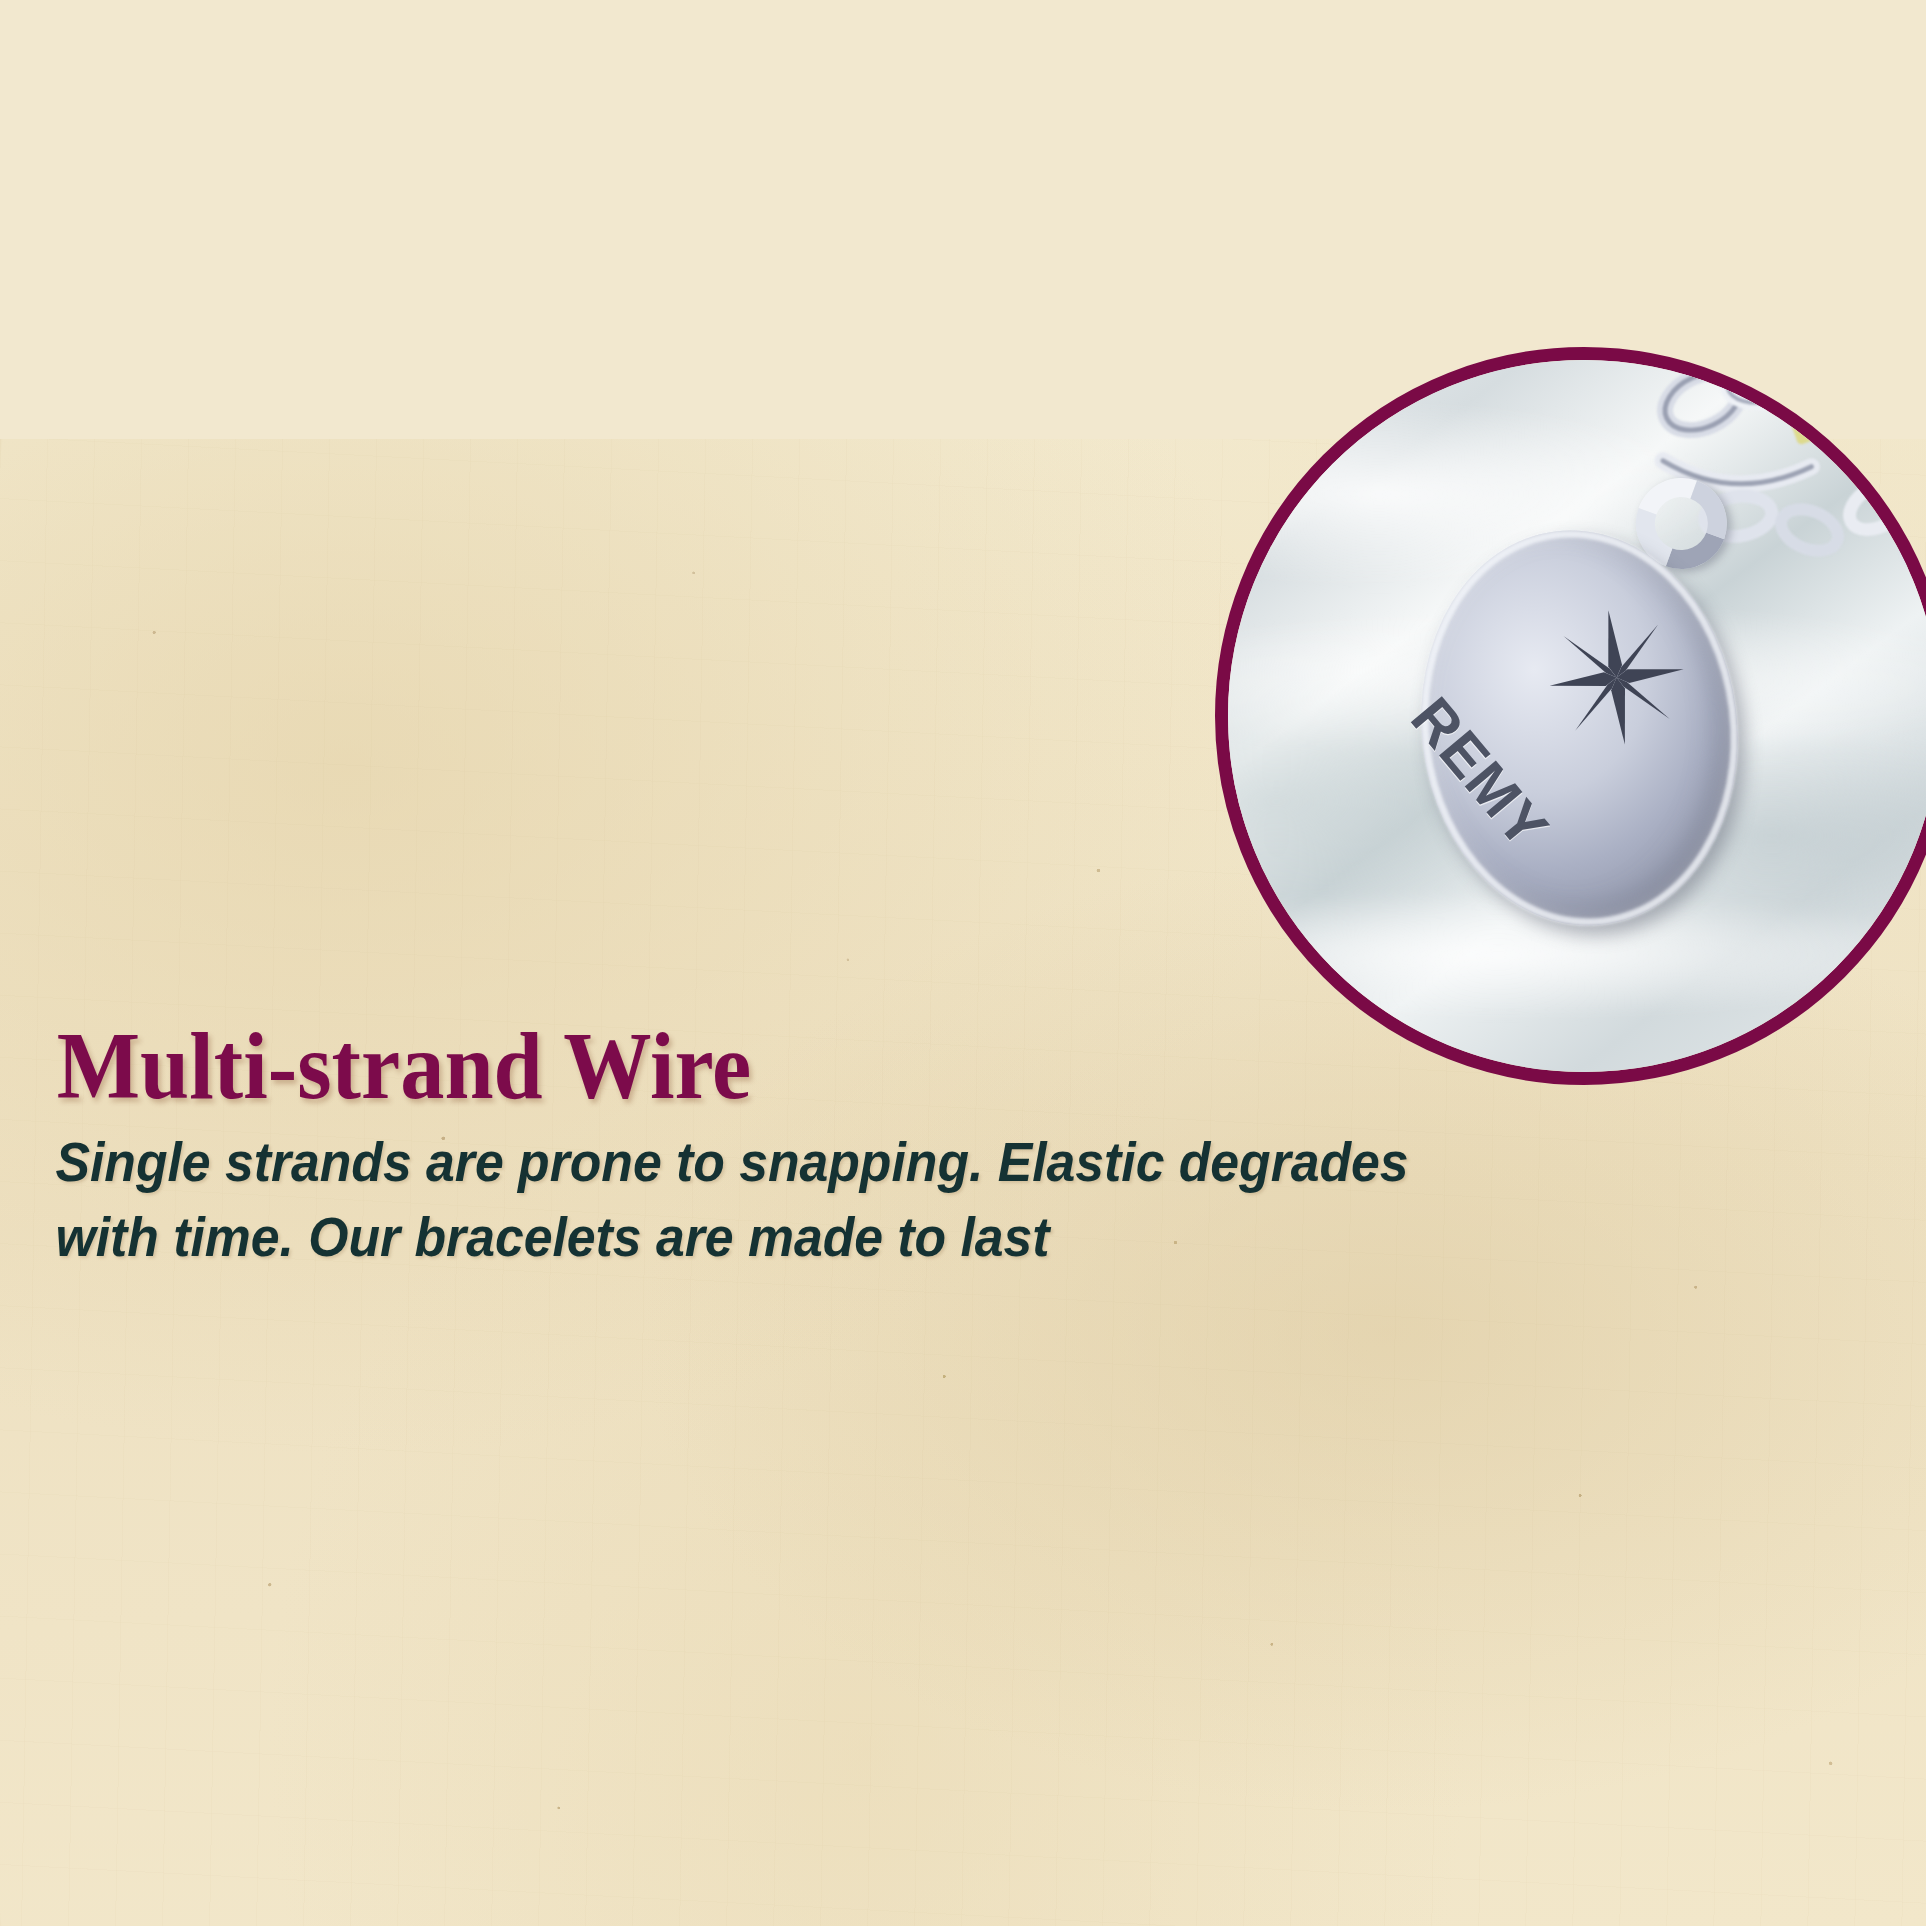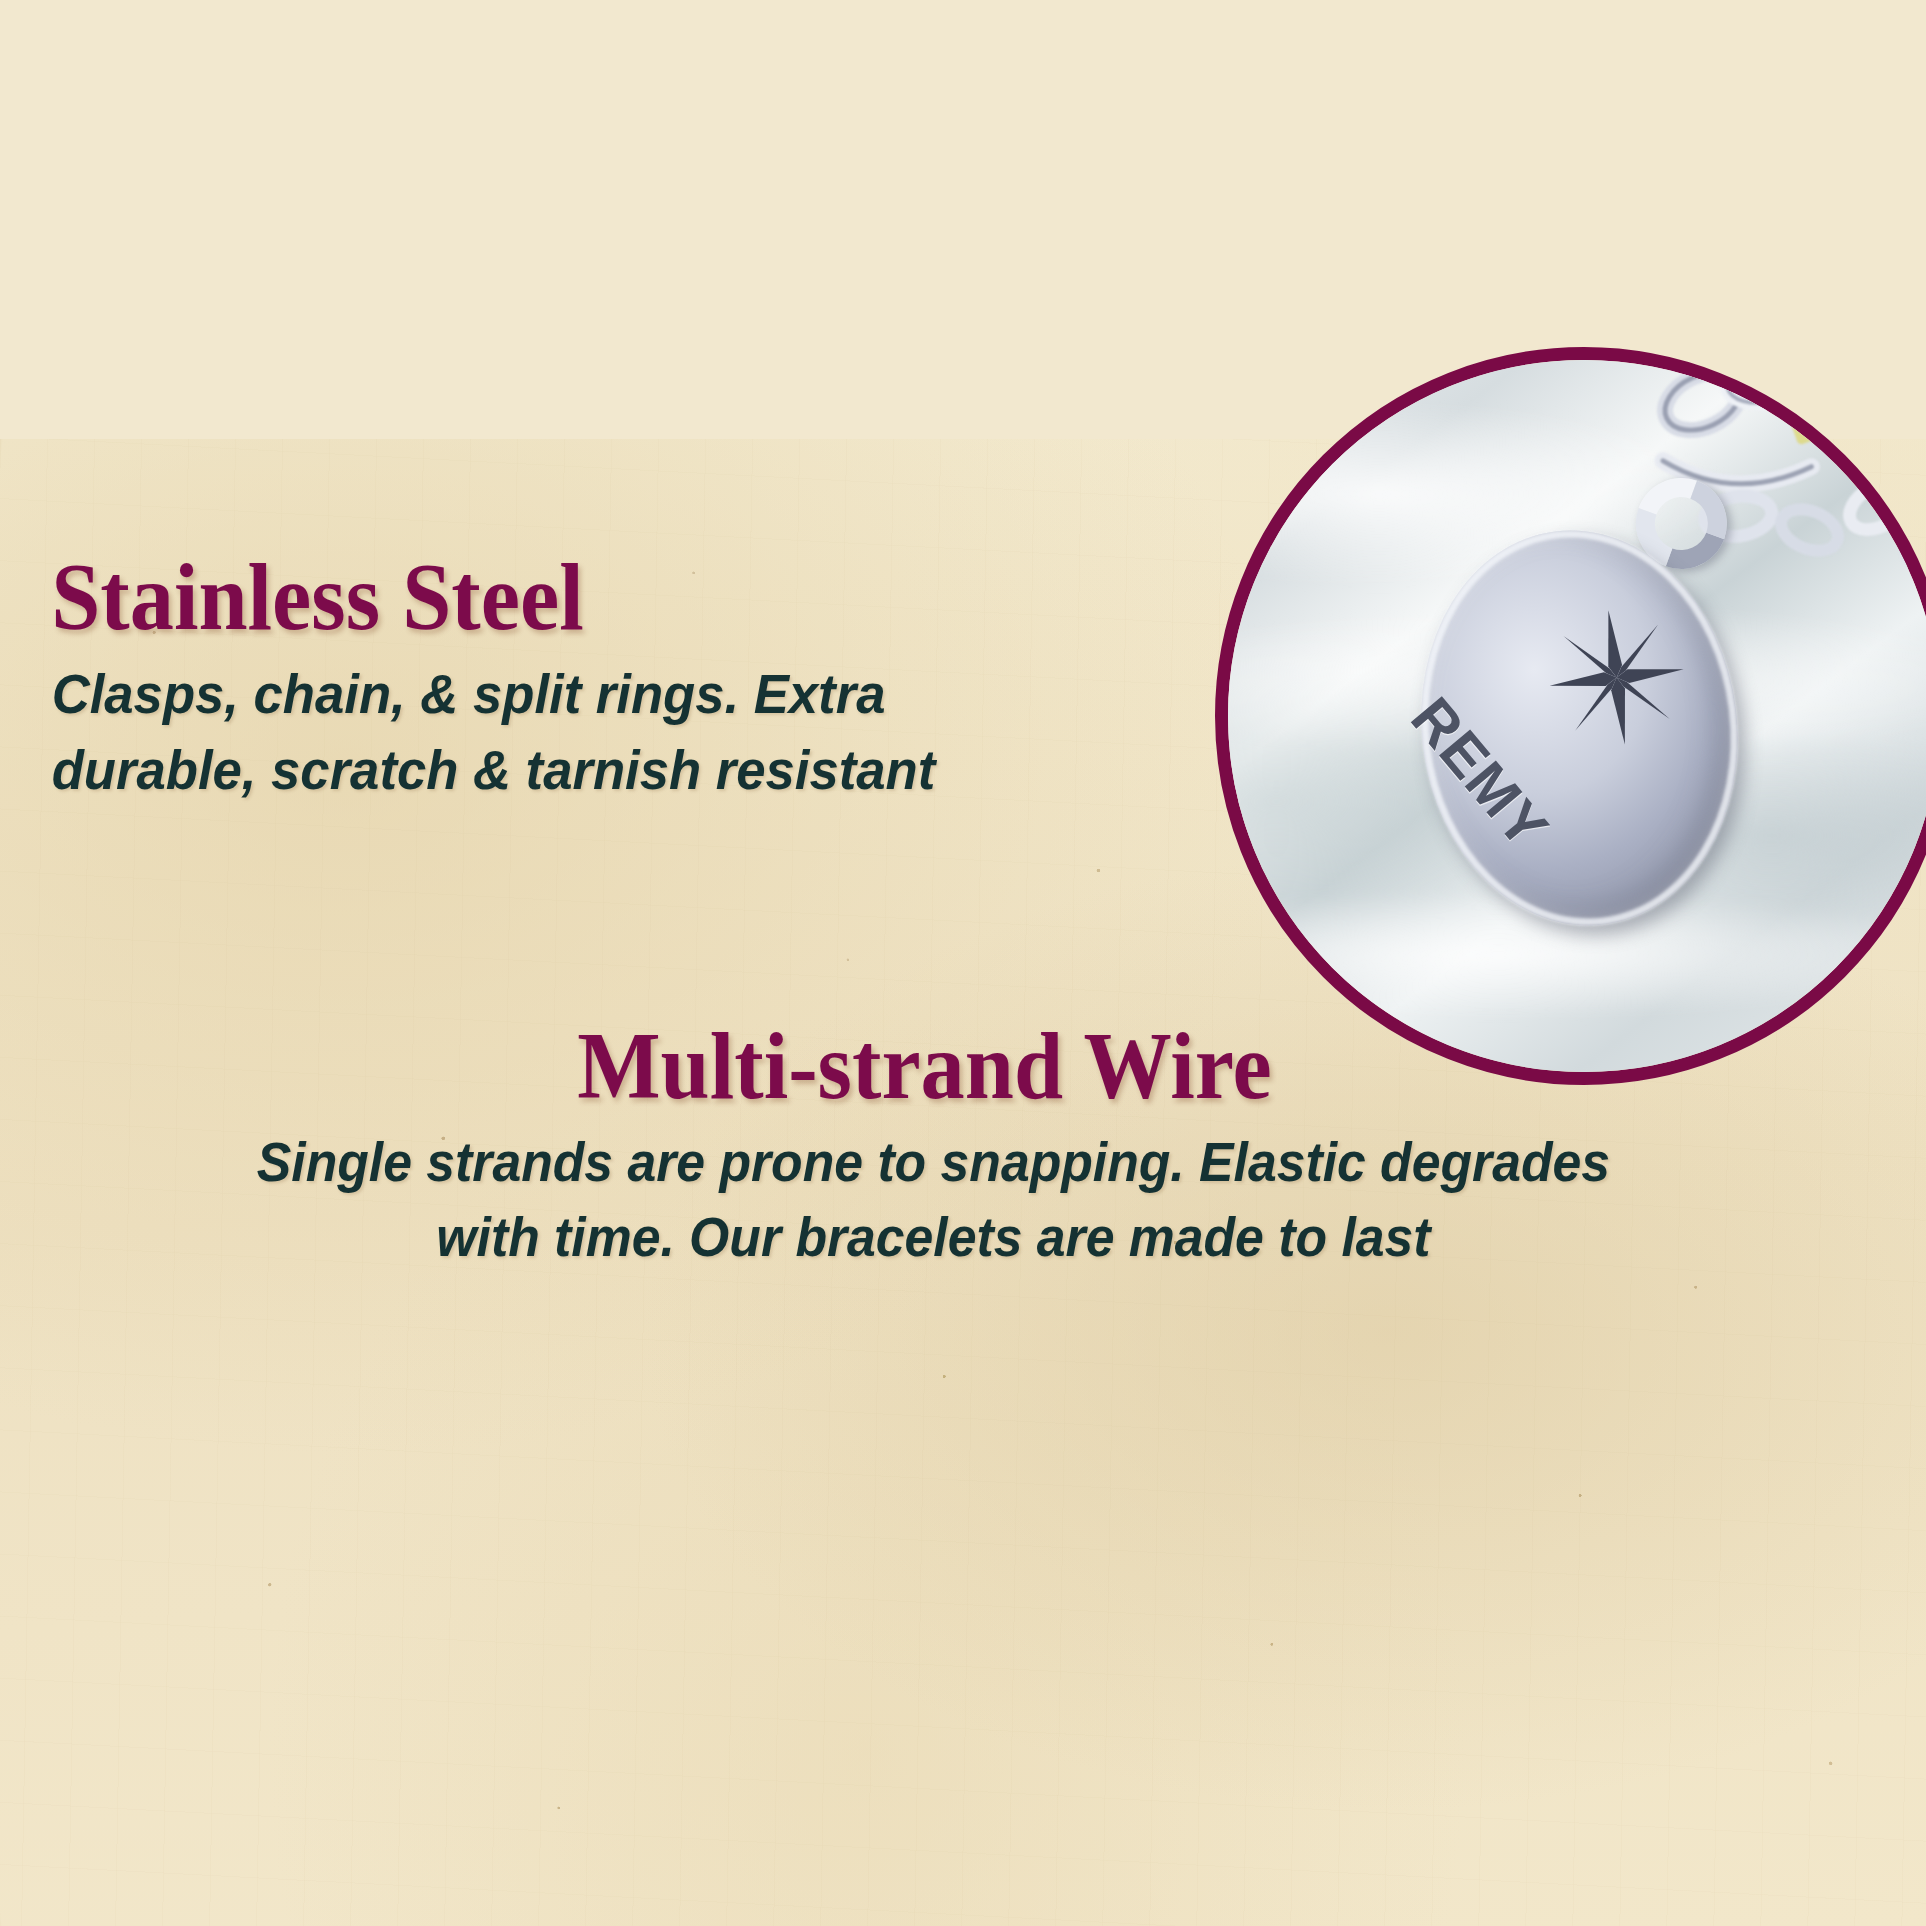--- a/index.html
+++ b/index.html
@@ -229,21 +229,21 @@
     position: absolute;
     left: 0;
     top: 439px;
     width: 1927px;
     height: 1488px;
     z-index: 4;
   }
 
   .section { position: absolute; left: 0; width: 100%; }
   .section-1 { top: 109px; }
-  .section-2 { top: 578px; text-align: center; }
+  .section-2 { top: 578px; }
   .section-3 { top: 1063px; }
 
   .sec-head {
     margin: 0 0 8px 0;
     padding-left: 55px;
     font-family: "Liberation Serif", "DejaVu Serif", serif;
     font-weight: bold;
     font-size: 95px;
     line-height: 1.05;
     color: #7c0b4b;
@@ -327,27 +327,20 @@
         </svg>
         <div class="charm-text">REMY</div>
       </div>
 
     </div>
   </div>
 
 
   <div class="content">
 
-    <div class="section section-1">
-      <h2 class="sec-head">Stainless Steel</h2>
-      <div class="sec-body">
-        <span class="line">Clasps, chain, &amp; split rings.  Extra</span>
-        <span class="line">durable, scratch &amp; tarnish resistant</span>
-      </div>
-    </div>
 
     <div class="section section-2">
       <h2 class="sec-head">Multi-strand Wire</h2>
       <div class="sec-body">
         <span class="line">Single strands are prone to snapping. Elastic degrades</span>
         <span class="line">with time. Our bracelets are made to last</span>
       </div>
     </div>
 
 

